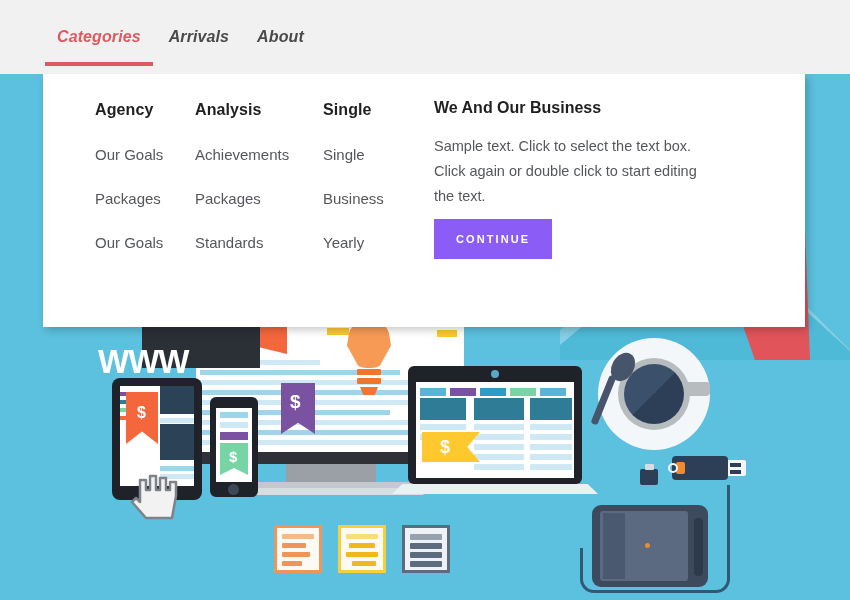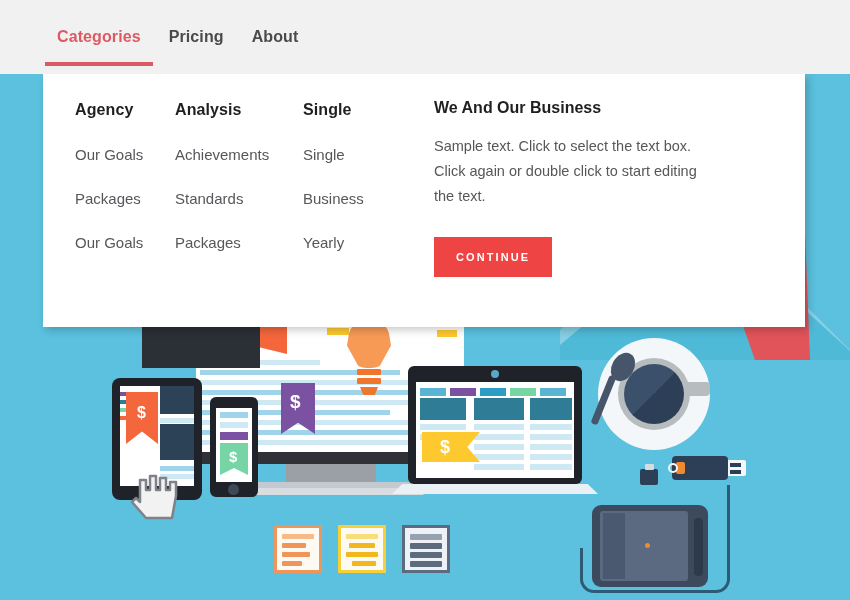--- a/index.html
+++ b/index.html
@@ -122,51 +122,51 @@
   
   .doc { position: absolute; top: 525px; width: 48px; height: 48px; background: #fdfaf4; border: 3px solid; }
   .doc .ln { position: absolute; height: 5px; border-radius: 1px; }
 
   
   .arrow { position: absolute; left: 560px; top: 160px; width: 300px; height: 200px; }
 
   
   .navbar {
     position: absolute; left: 0; top: 0; width: 850px; height: 74px;
-    background: #f1f1f1; z-index: 20;
+    background: #f1f1f1; z-index: 20; font-style: italic;
   }
   .navlist { position: absolute; left: 43px; top: 0; height: 74px; display: flex; align-items: center; gap: 0; }
   .navitem {
     position: relative; height: 74px; display: flex; align-items: center;
     padding: 0 14px; font-size: 16px; font-weight: 700; color: #4a4a4a;
     cursor: pointer; letter-spacing: .1px;
   }
   .navitem.active { color: #dd5a63; }
   .navitem.active::after {
     content: ""; position: absolute; left: 2px; right: 2px; bottom: 8px; height: 4px; background: #dd5a63;
   }
 
   
   .dropdown {
     position: absolute; left: 43px; top: 74px; width: 762px; height: 253px;
     background: #ffffff; z-index: 18;
     box-shadow: 3px 3px 8px rgba(0,0,0,.22);
   }
-  .cols { position: absolute; left: 32px; top: 27px; display: flex; }
+  .cols { position: absolute; left: 52px; top: 27px; display: flex; }
   .col { width: 100px; }
   .col.wide { width: 128px; }
   .colhead { font-size: 16px; font-weight: 700; color: #1f1f1f; margin-bottom: 27px; letter-spacing: .1px; }
   .collink {
     font-size: 15px; color: #55575a; margin-bottom: 27px; cursor: pointer; white-space: nowrap;
   }
   .promo { position: absolute; left: 391px; top: 25px; width: 300px; }
   .promo-title { font-size: 16px; font-weight: 700; color: #1f1f1f; margin-bottom: 17px; }
   .promo-body { font-size: 14.5px; color: #55575a; line-height: 25px; width: 265px; }
   .btn-continue {
-    margin-top: 28px; display: inline-block; background: #ef4444; color: #fff;
+    margin-top: 10px; display: inline-block; background: #8b5cf6; color: #fff;
     border: none; font-size: 11px; font-weight: 700; letter-spacing: 2.1px;
     padding: 14px 22px; cursor: pointer; font-family: "Liberation Sans", sans-serif;
   }
 </style>
 </head>
 <body>
 
 <div id="stage">
 
   <div class="bg">
@@ -204,20 +204,21 @@
     <div class="bgitem bulb-t" style="top:369px;"></div>
     <div class="bgitem bulb-t2" style="top:378px;"></div>
     <div class="bgitem bulb-t3" style="top:387px;"></div>
 
     <div class="bgitem mon-bar"></div>
     <div class="bgitem mon-neck"></div>
     <div class="bgitem mon-base"></div>
     <div class="bgitem mon-base2"></div>
 
     <div class="bgitem www-dark"></div>
+    <div class="www-txt">WWW</div>
 
     <div class="bgitem tablet"></div>
     <div class="bgitem tablet-scr"></div>
     <div class="bgitem tab-dark1"></div>
     <div class="bgitem tab-dark2"></div>
     <div class="bgitem tab-orange"></div>
     <div class="dollar" style="left:137px;top:404px;font-size:16px;">$</div>
     <div class="bgitem tab-sidebar" style="top:392px;background:#7a52a1;"></div>
     <div class="bgitem tab-sidebar" style="top:400px;background:#2e7c96;"></div>
     <div class="bgitem tab-sidebar" style="top:408px;background:#77d4a4;"></div>
@@ -310,43 +311,43 @@
       <div class="ln" style="left:5px;top:33px;width:32px;height:6px;background:#5d6b7e;"></div>
     </div>
   </div>
 
   <div class="navbar">
     <div class="navlist">
       <div class="navitem active">
         <span>Categories</span>
       </div>
       <div class="navitem">
-        <span>Pricing</span>
+        <span>Arrivals</span>
       </div>
       <div class="navitem">
         <span>About</span>
       </div>
     </div>
   </div>
 
   <div class="dropdown">
     <div class="cols">
 
       <div class="col">
         <div class="colhead">Agency</div>
         <div class="collink">Our Goals</div>
         <div class="collink">Packages</div>
         <div class="collink">Our Goals</div>
       </div>
 
       <div class="col wide">
         <div class="colhead">Analysis</div>
         <div class="collink">Achievements</div>
+        <div class="collink">Packages</div>
         <div class="collink">Standards</div>
-        <div class="collink">Packages</div>
       </div>
 
       <div class="col">
         <div class="colhead">Single</div>
         <div class="collink">Single</div>
         <div class="collink">Business</div>
         <div class="collink">Yearly</div>
       </div>
     </div>
 

